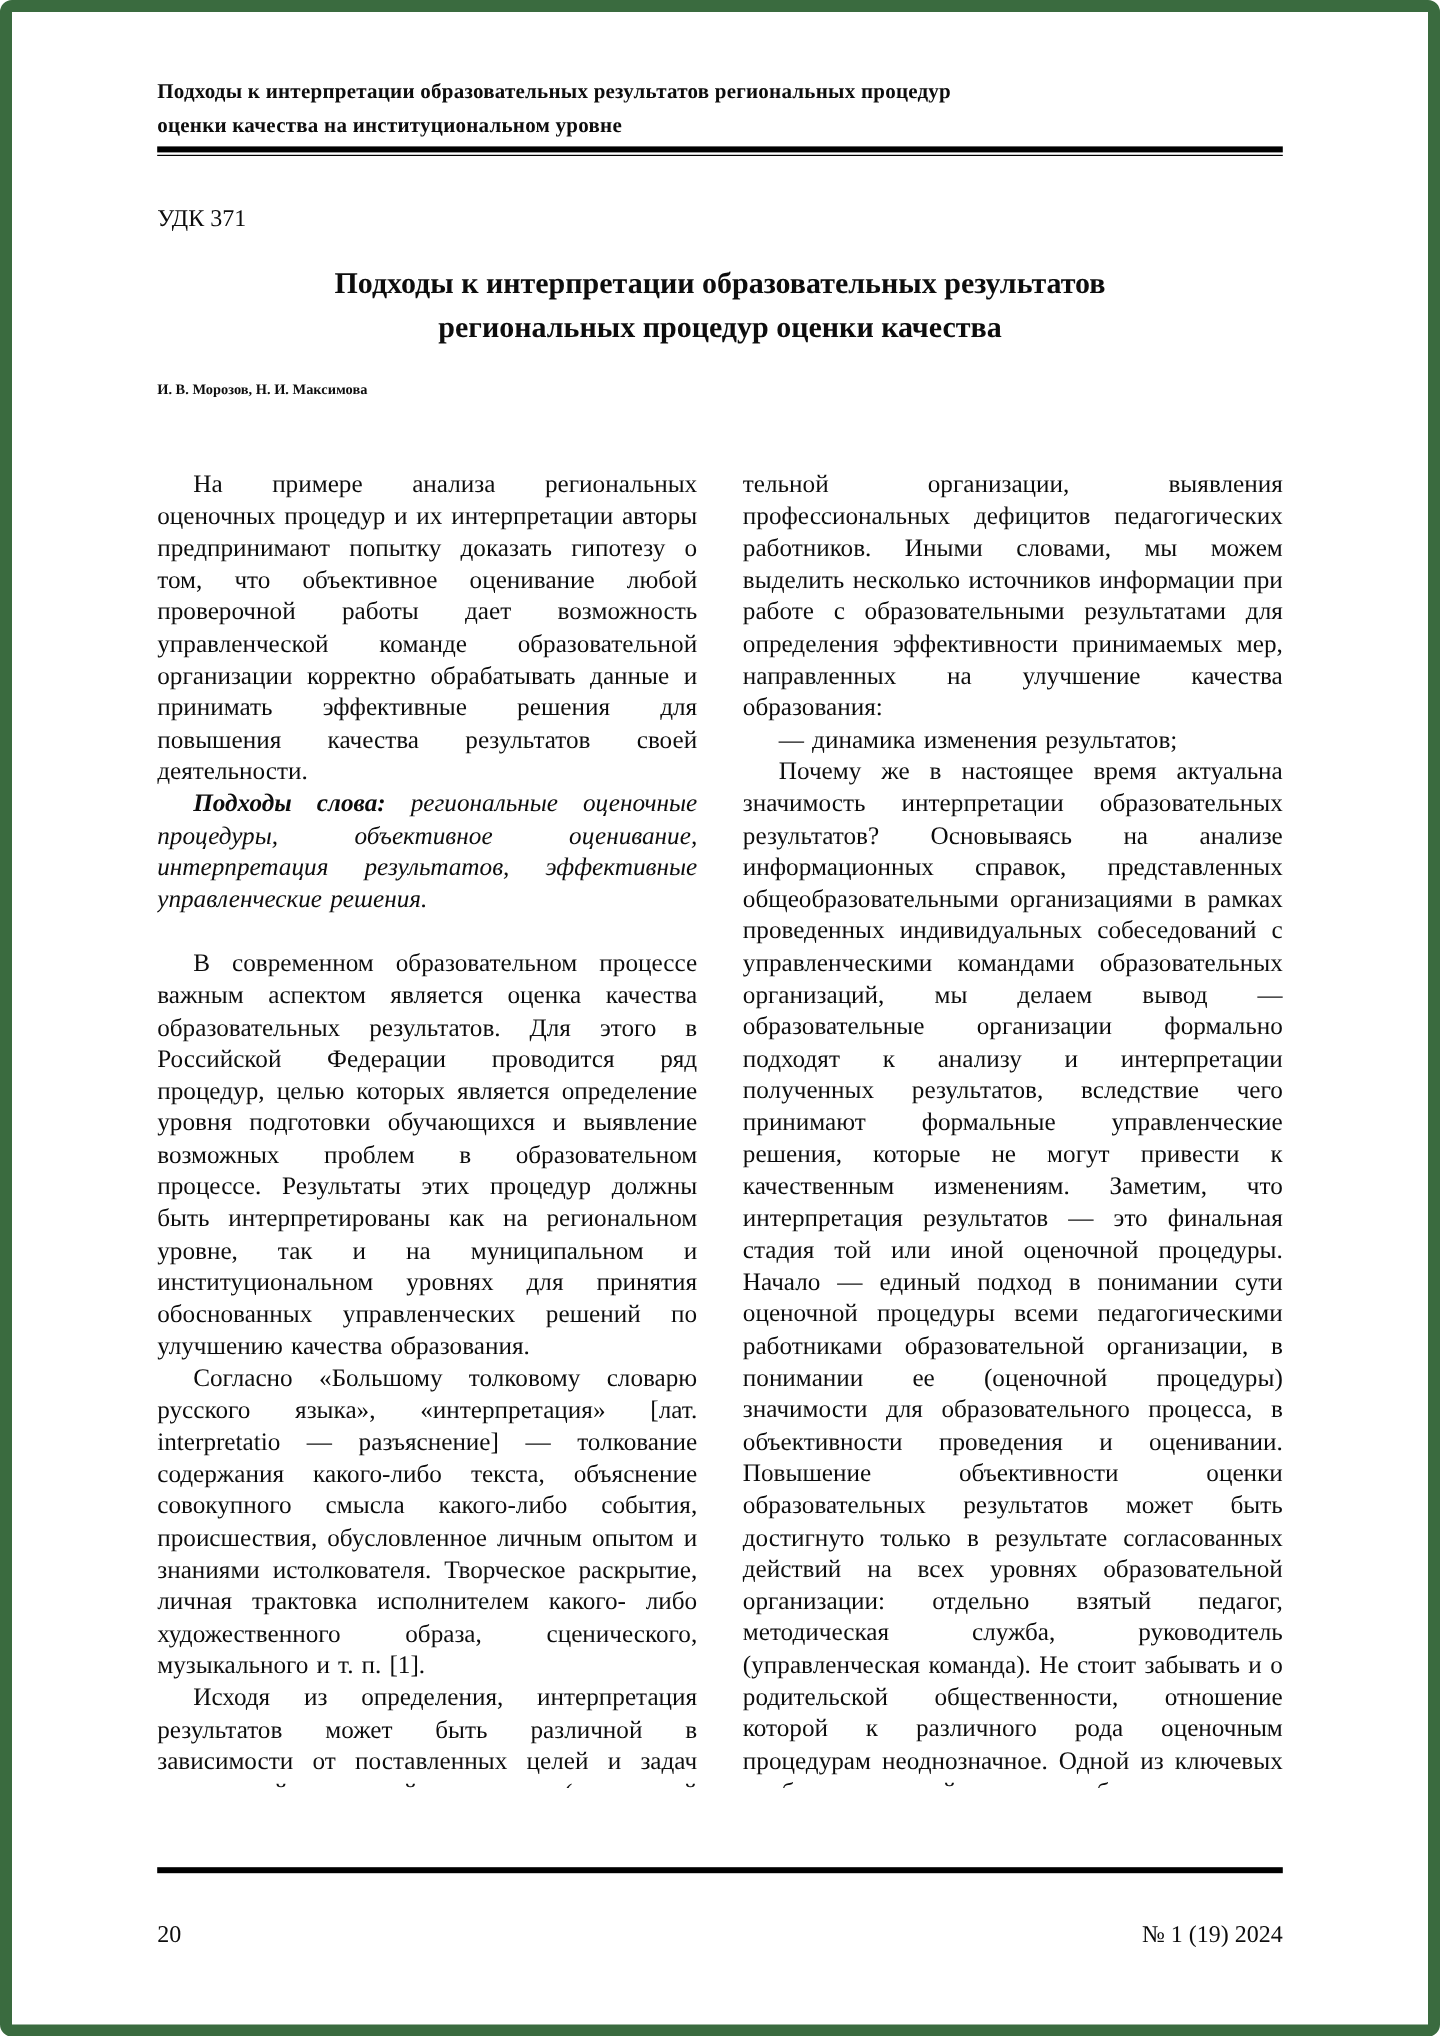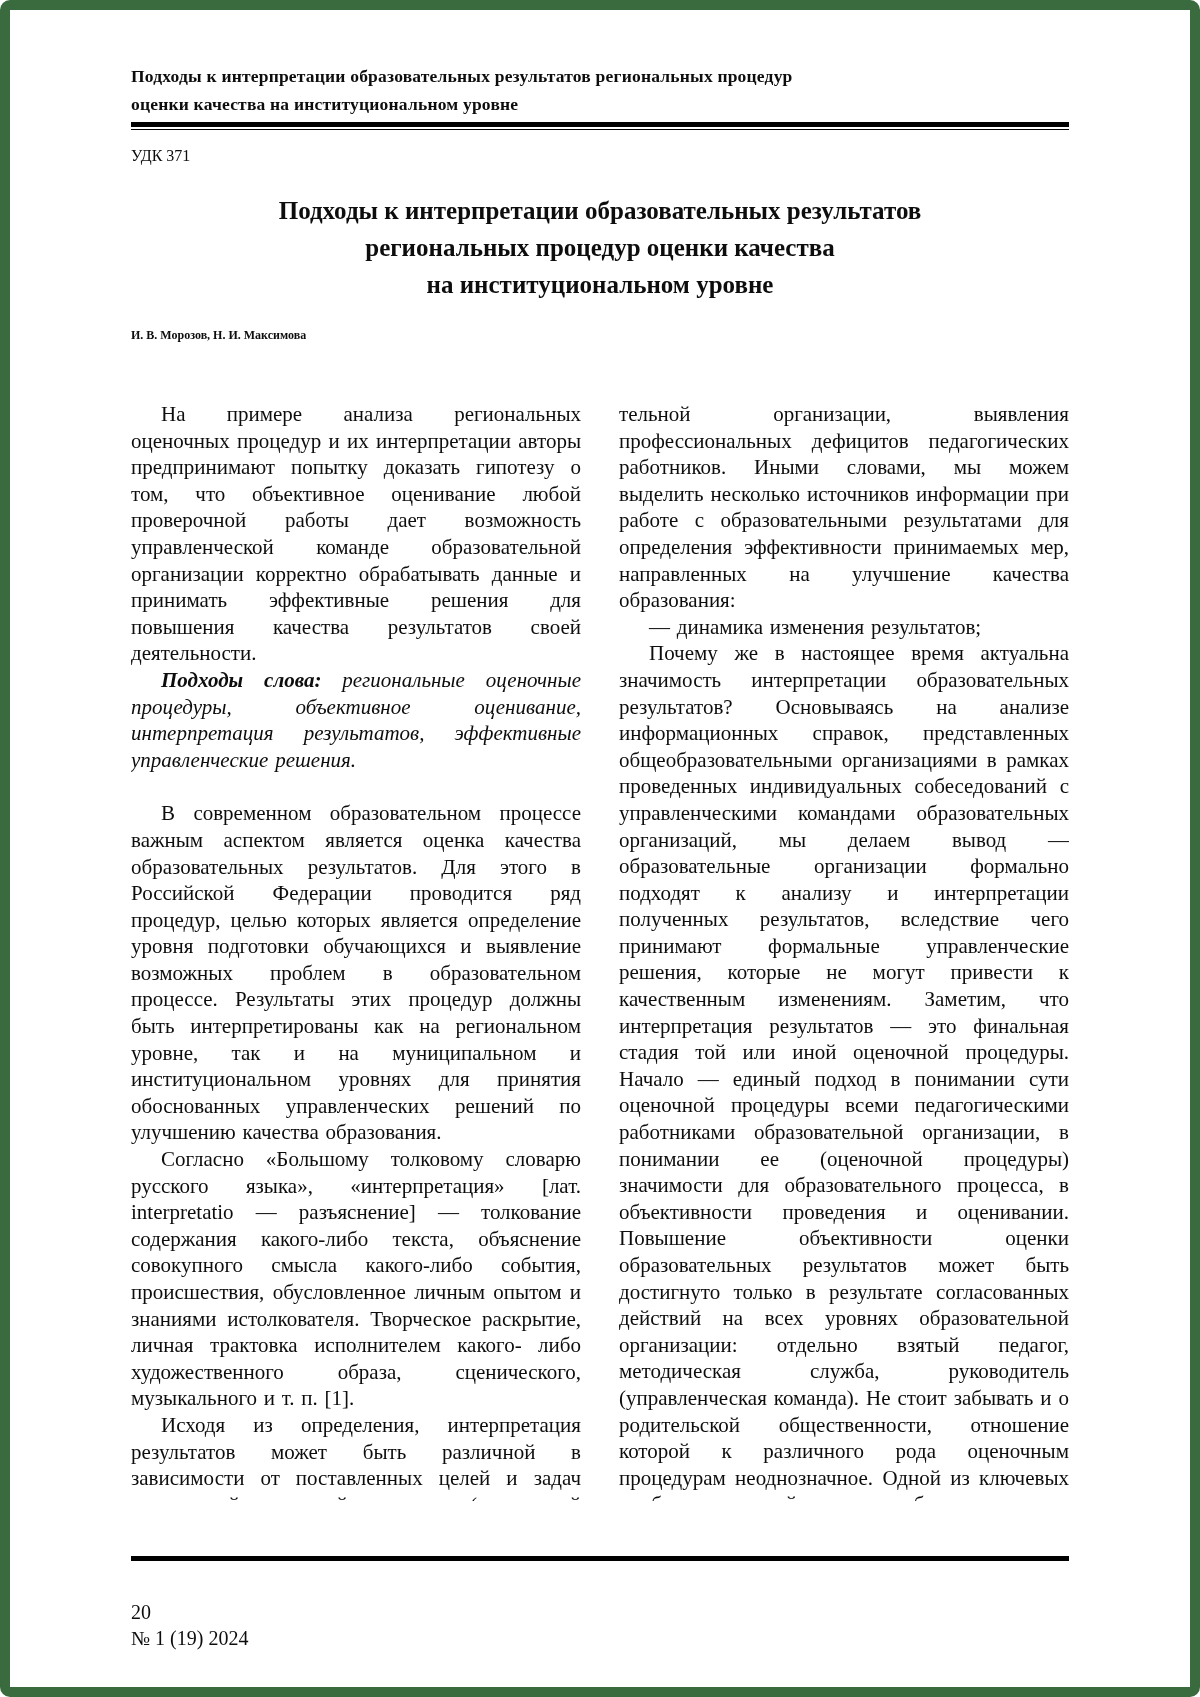--- a/index.html
+++ b/index.html
@@ -31,22 +31,22 @@
     letter-spacing: 0.2px;
   }
   .rule-double {
     margin-top: 4px;
     height: 2px;
     border-top: 5px solid #000;
     border-bottom: 1.5px solid #000;
   }
   
   .udc {
-    margin-top: 12px;
-    font-size: 16px;
+    margin-top: 38px;
+    font-size: 20px;
     line-height: 28px;
   }
   
   .title {
     margin-top: 22px;
     text-align: center;
     font-weight: bold;
     font-size: 25px;
     line-height: 37px;
   }
@@ -91,41 +91,39 @@
   .footer-rule {
     height: 5px;
     background: #000;
   }
   .footer-row {
     display: flex;
     justify-content: space-between;
     margin-top: 38px;
     font-size: 20px;
     line-height: 26px;
-    flex-direction: column;
   }
 </style>
 </head>
 <body>
 
 <div class="page">
   <div class="content">
 
     <div class="running-head">
       <div>Подходы к интерпретации образовательных результатов региональных процедур</div>
       <div>оценки качества на институциональном уровне</div>
     </div>
     <div class="rule-double"></div>
 
     <div class="udc">УДК 371</div>
 
     <h1 class="title" style="margin:22px 0 0 0;">
       <div>Подходы к интерпретации образовательных результатов</div>
       <div>региональных процедур оценки качества</div>
-      <div>на институциональном уровне</div>
     </h1>
 
     <div class="authors">И. В. Морозов, Н. И. Максимова</div>
 
     <div class="columns">
       <div class="col">
           <p class="para">На примере анализа региональных оценочных процедур и их интерпретации авторы предпринимают попытку доказать гипотезу о том, что объективное оценивание любой проверочной работы дает возможность управленческой команде образовательной организации корректно обрабатывать данные и принимать эффективные решения для повышения качества результатов своей деятельности.</p>
           <p class="para keywords"><span class="kw-label">Подходы слова: </span><span>региональные оценочные процедуры, объективное оценивание, интерпретация результатов, эффективные управленческие решения.</span></p>
           <p class="para space-before">В современном образовательном процессе важным аспектом является оценка качества образовательных результатов. Для этого в Российской Федерации проводится ряд процедур, целью которых является определение уровня подготовки обучающихся и выявление возможных проблем в образовательном процессе. Результаты этих процедур должны быть интерпретированы как на региональном уровне, так и на муниципальном и институциональном уровнях для принятия обоснованных управленческих решений по улучшению качества образования.</p>
           <p class="para">Согласно «Большому толковому словарю русского языка», «интерпретация» [лат. interpretatio — разъяснение] — толкование содержания какого-либо текста, объяснение совокупного смысла какого-либо события, происшествия, обусловленное личным опытом и знаниями истолкователя. Творческое раскрытие, личная трактовка исполнителем какого- либо художественного образа, сценического, музыкального и т. п. [1].</p>

